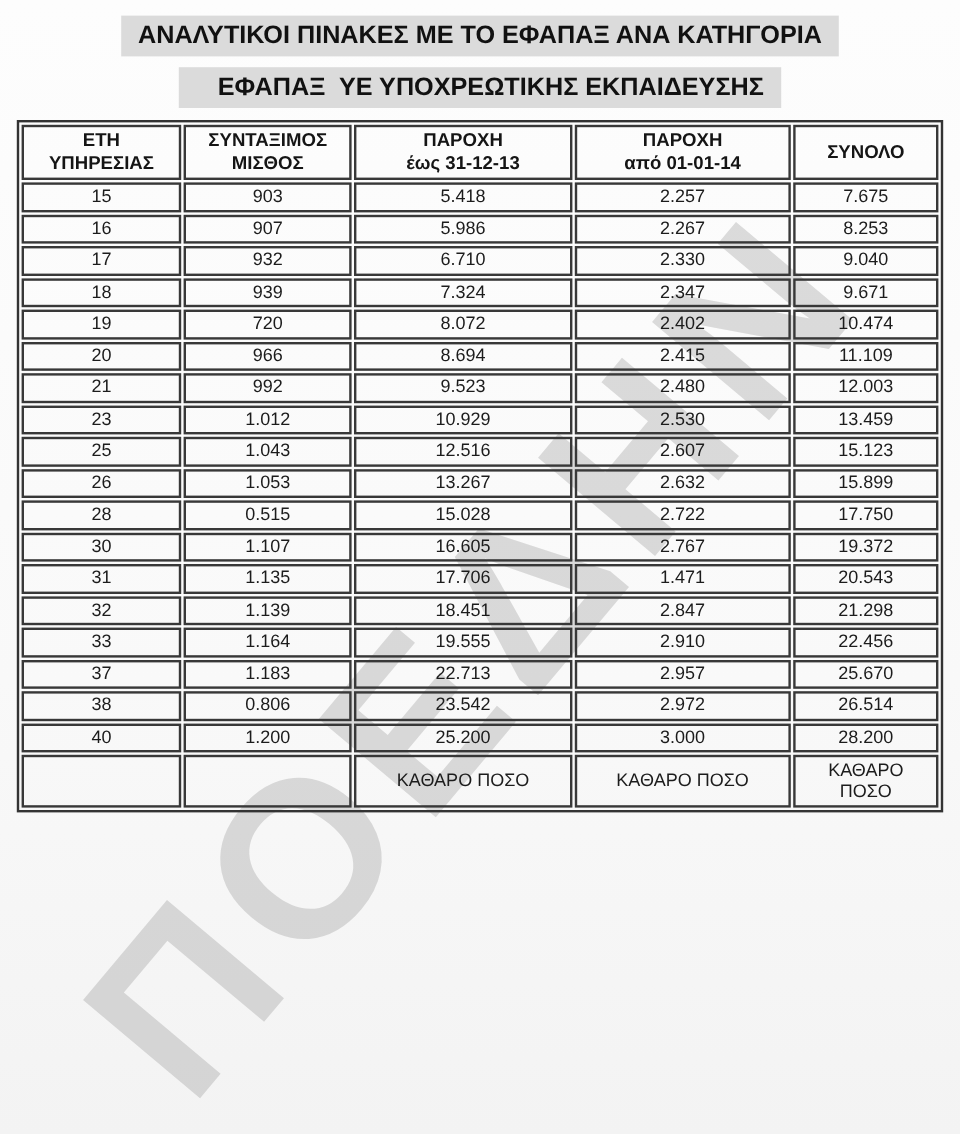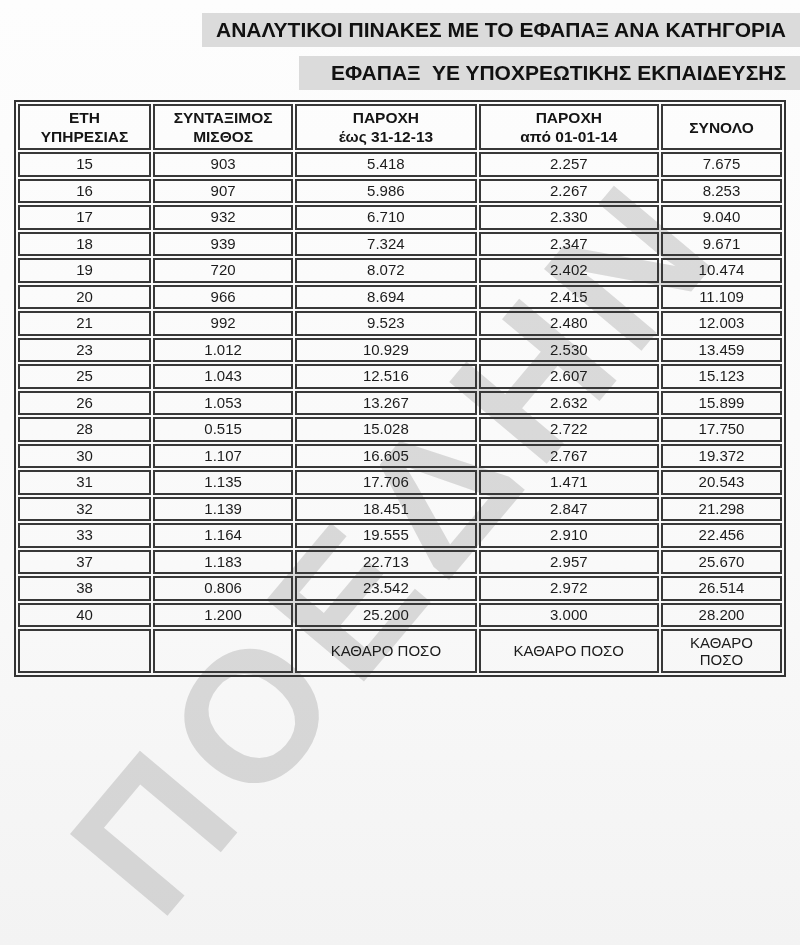--- a/index.html
+++ b/index.html
@@ -31,21 +31,21 @@
     font-weight: bold;
     letter-spacing: 14px;
     color: rgba(125, 125, 125, 0.26);
     transform: rotate(-50deg);
     white-space: nowrap;
     z-index: 0;
     pointer-events: none;
     user-select: none;
   }
   
-  .title-wrap { position: relative; z-index: 1; text-align: right; }
+  .title-wrap { position: relative; z-index: 1; text-align: center; }
   .doc-title {
     display: inline-block;
     background: #dbdbdb;
     font-weight: bold;
     font-size: 21px;
     line-height: 1.1;
     padding: 5px 14px 6px 14px;
     white-space: pre;
     color: #111;
   }

